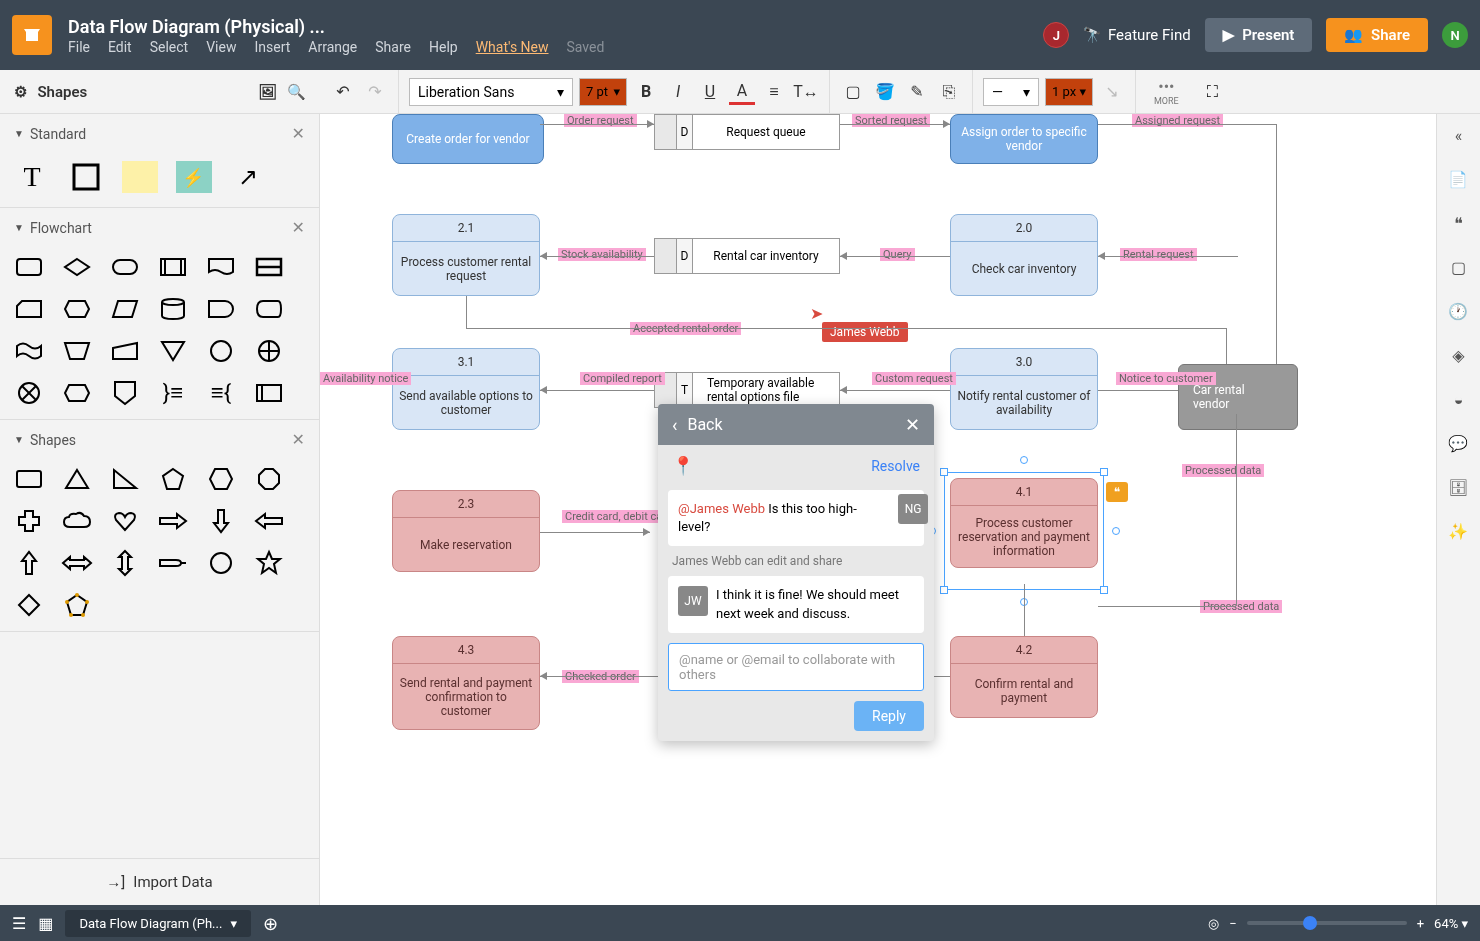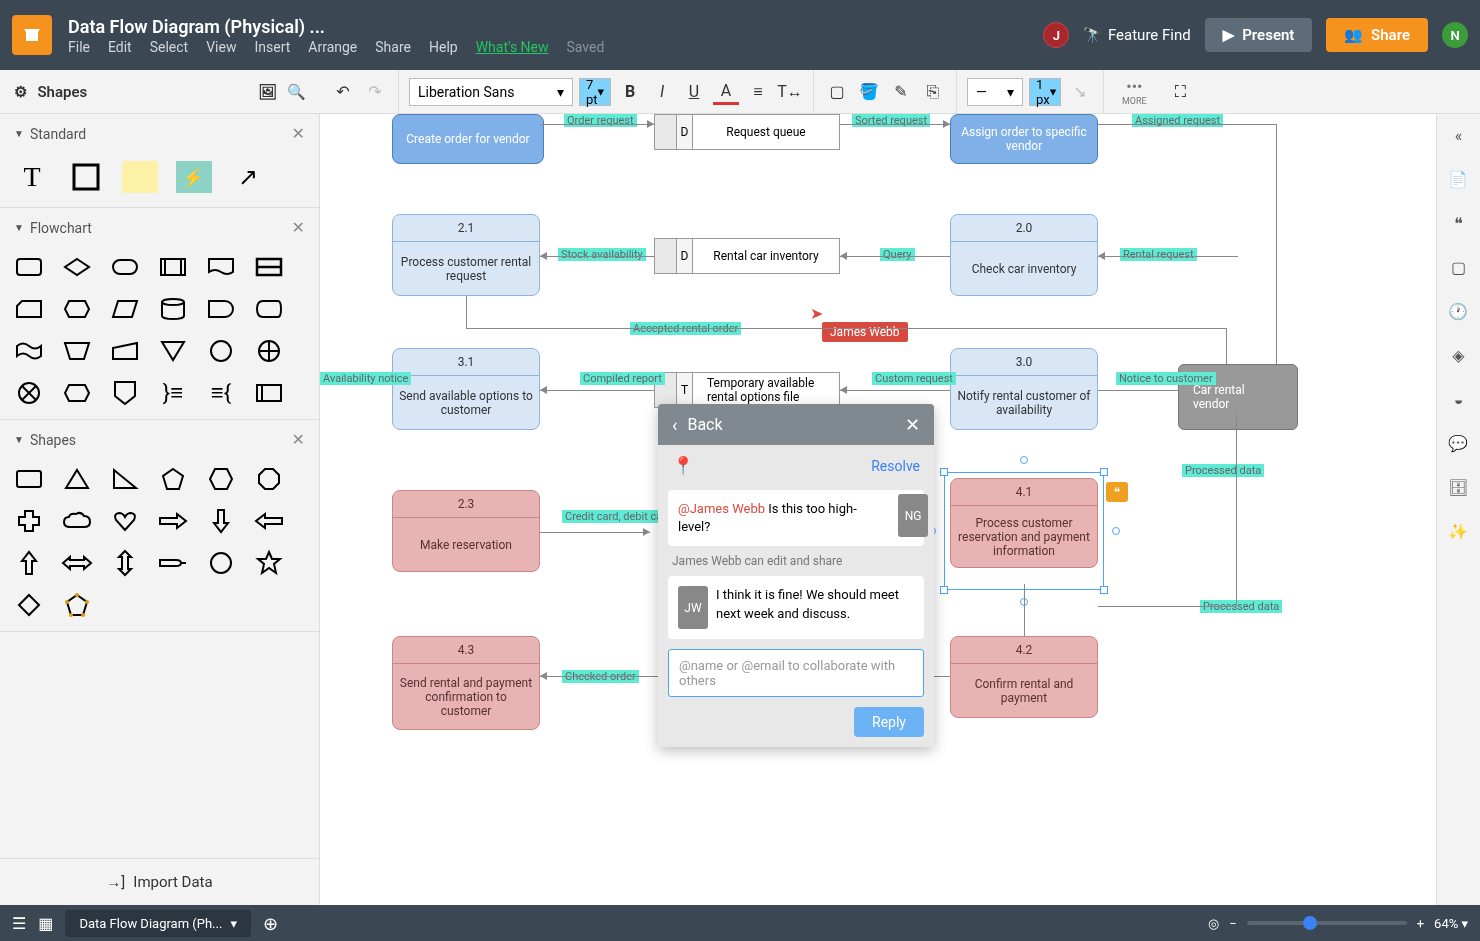--- a/index.html
+++ b/index.html
@@ -4,37 +4,37 @@
 <style>
 *{margin:0;padding:0;box-sizing:border-box;font-family:-apple-system,BlinkMacSystemFont,"Segoe UI",Roboto,Helvetica,Arial,sans-serif}
 body{background:#fff;overflow:hidden;width:1480px;height:941px;position:relative}
 .titlebar{background:#3B4753;height:70px;display:flex;align-items:center;padding:0 12px;color:#fff}
 .logo{width:40px;height:40px;background:#F6921E;border-radius:4px;display:flex;align-items:center;justify-content:center;margin-right:16px}
 .logo svg{fill:#fff}
 .title-area{flex:1}
 .doc-title{font-size:18px;font-weight:600;margin-bottom:2px}
 .menubar{display:flex;gap:18px;font-size:14px;color:#d0d5db}
 .menubar span{cursor:pointer}
-.menubar .whatsnew{text-decoration:underline;color:#22c55e}
+.menubar .whatsnew{text-decoration:underline;color:#fdba74}
 .menubar .saved{color:#8a9199}
 .title-right{display:flex;align-items:center;gap:14px}
 .avatar{width:26px;height:26px;border-radius:50%;display:flex;align-items:center;justify-content:center;font-size:13px;font-weight:600}
 .avatar.red{background:#a8282e;color:#fff;border:1px solid #c44}
 .avatar.green{background:#3c9c3c;color:#fff}
 .feature{display:flex;align-items:center;gap:6px;font-size:15px;color:#fff}
 .btn{padding:8px 18px;border-radius:4px;font-size:15px;font-weight:600;display:flex;align-items:center;gap:8px;cursor:pointer;border:none}
 .btn.present{background:#5e6b79;color:#fff}
 .btn.share{background:#F6921E;color:#fff}
 .toolbar{height:44px;background:#f3f3f3;border-bottom:1px solid #ddd;display:flex;align-items:center}
 .shapes-lbl{width:320px;display:flex;align-items:center;gap:10px;padding:0 14px;font-size:15px;font-weight:600;color:#333}
 .shapes-lbl .sp{flex:1}
 .tool-group{display:flex;align-items:center;gap:6px;padding:0 10px;border-left:1px solid #ddd;height:100%}
 .tool-group.first{border-left:none}
 .font-sel{width:164px;height:28px;border:1px solid #bbb;background:#fff;padding:0 8px;font-size:14px;display:flex;align-items:center;justify-content:space-between}
-.pt-sel{width:32px;height:28px;border:1px solid #bbb;background:#7dd3fc;padding:0 6px;font-size:13px;display:flex;align-items:center;justify-content:space-between}
+.pt-sel{width:48px;height:28px;border:1px solid #bbb;background:#c2410c;padding:0 6px;font-size:13px;display:flex;align-items:center;justify-content:space-between}
 .tb-icon{width:26px;height:26px;display:flex;align-items:center;justify-content:center;color:#333;cursor:pointer}
 .more{display:flex;flex-direction:column;align-items:center;font-size:9px;color:#777;padding:0 8px}
 .expand{padding:0 10px}
 .main{display:flex;height:calc(100% - 70px - 44px - 36px)}
 .left-panel{width:320px;background:#f3f3f3;border-right:1px solid #ddd;overflow-y:auto;display:flex;flex-direction:column}
 .shape-sec{border-bottom:1px solid #ddd}
 .sec-head{display:flex;align-items:center;padding:10px 14px;font-size:14px;color:#555}
 .sec-head .tri{margin-right:6px;font-size:10px}
 .sec-head .sp{flex:1}
 .sec-head .x{color:#888;font-size:16px;cursor:pointer}
@@ -60,38 +60,38 @@
 .blue{background:#7fb1e8;border-color:#4a7fb8;color:#fff}
 .lblue{background:#d9e6f6;border-color:#8fb4db;color:#333}
 .lblue .num{border-color:#8fb4db}
 .pink{background:#e8b3b3;border-color:#c98686;color:#5a3030}
 .pink .num{border-color:#c98686}
 .ds{position:absolute;display:flex;border:1px solid #999;height:36px;font-size:12px;background:#fff}
 .ds .h{width:22px;background:#e8e8e8;border-right:1px solid #999}
 .ds .l{width:16px;background:#f5f5f5;border-right:1px solid #999;display:flex;align-items:center;justify-content:center}
 .ds .t{flex:1;display:flex;align-items:center;justify-content:center;padding:0 14px}
 .vendor{position:absolute;background:#999;color:#fff;border:1px solid #777;border-radius:6px;display:flex;align-items:center;justify-content:center;font-size:12px;padding:18px 14px}
-.edge-lbl{position:absolute;font-size:11px;color:#666;background:#5eead4;padding:0 3px}
+.edge-lbl{position:absolute;font-size:11px;color:#666;background:#f9a8d4;padding:0 3px}
 .cursor-tag{position:absolute;background:#d84a3f;color:#fff;font-size:12px;padding:3px 8px;border-radius:2px}
 .cursor-arrow{position:absolute;color:#d84a3f;font-size:16px}
 .sel-box{position:absolute;border:1px solid #4aa3ff}
 .sel-h{position:absolute;width:8px;height:8px;background:#fff;border:1px solid #4aa3ff}
 .sel-mid{position:absolute;width:8px;height:8px;border:1px solid #4aa3ff;border-radius:50%;background:#fff}
 .comment-badge{position:absolute;background:#f0a020;width:22px;height:20px;border-radius:3px;display:flex;align-items:center;justify-content:center;color:#fff;font-size:12px}
 
 .comment-panel{position:absolute;width:276px;background:#e8e8e8;box-shadow:0 4px 14px rgba(0,0,0,0.25);border-radius:4px;overflow:hidden}
 .cp-head{background:#808890;color:#fff;padding:10px 14px;display:flex;align-items:center;gap:10px}
 .cp-head .sp{flex:1}
 .cp-sub{padding:10px 14px;display:flex;align-items:center;justify-content:space-between}
 .cp-sub .pin{color:#aaa;font-size:18px}
 .cp-sub .resolve{color:#3b82f6;font-size:14px}
 .cp-msg{background:#fff;margin:4px 10px;border-radius:4px;padding:10px;font-size:13px;display:flex;gap:8px;position:relative}
 .cp-msg .txt{flex:1;line-height:1.4}
 .cp-msg .mention{color:#d84a3f}
-.cp-msg .av{width:30px;height:43px;background:#888;color:#fff;border-radius:3px;display:flex;align-items:center;justify-content:center;font-size:12px;flex-shrink:0}
+.cp-msg .av{width:30px;height:30px;background:#888;color:#fff;border-radius:3px;display:flex;align-items:center;justify-content:center;font-size:12px;flex-shrink:0}
 .cp-msg.right .av{position:absolute;right:-4px;top:4px}
 .cp-msg.right{padding-right:40px}
 .cp-perm{font-size:12px;color:#777;padding:4px 14px}
 .cp-perm .u{}
 .cp-input{margin:10px;border:1px solid #4aa3ff;background:#fff;border-radius:3px;padding:8px 10px;font-size:13px;color:#999;min-height:44px}
 .cp-reply{display:flex;justify-content:flex-end;padding:0 10px 10px}
 .cp-reply button{background:#6bb3f5;color:#fff;border:none;padding:7px 18px;border-radius:4px;font-size:14px}
 .line{position:absolute;background:#888;pointer-events:none}
 .line.h{height:1px}
 .line.v{width:1px}

